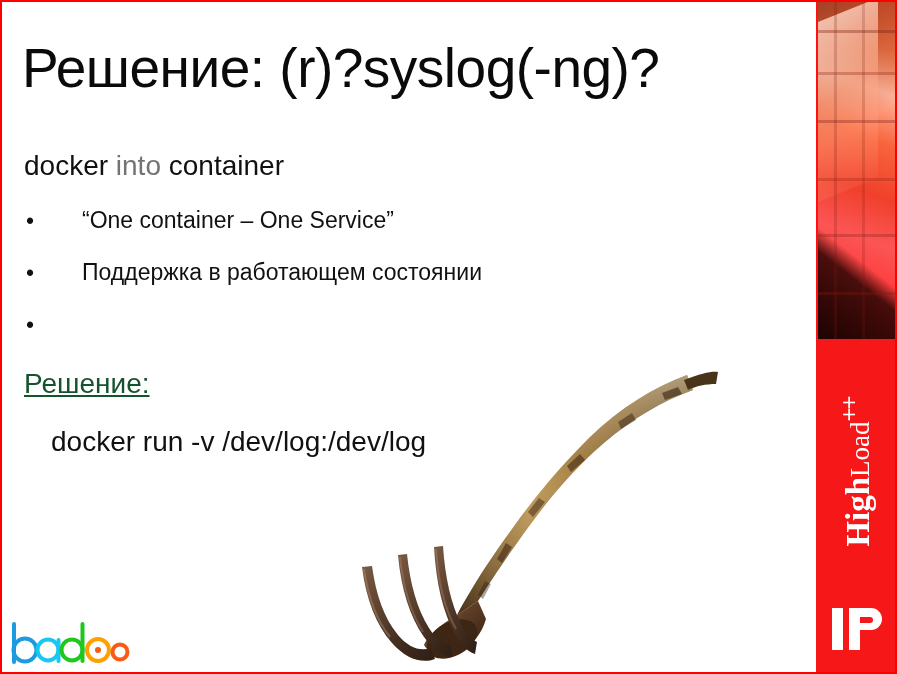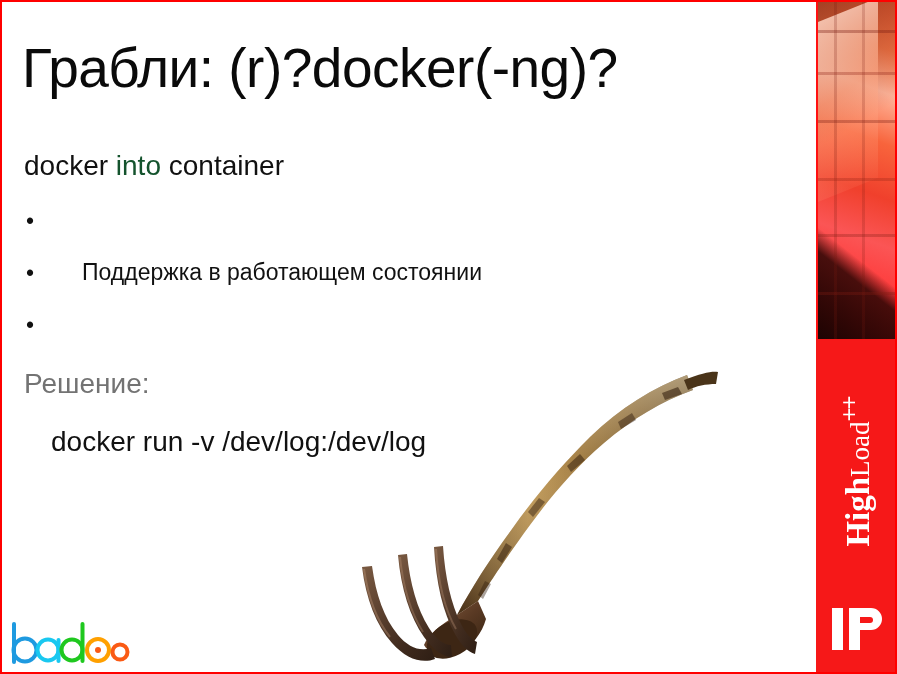--- a/index.html
+++ b/index.html
@@ -141,21 +141,21 @@
 
   
   .lead {
     position: absolute;
     left: 22px;
     top: 148px;
     font-size: 28px;
     color: #111111;
     white-space: nowrap;
   }
-  .accent { color: #14532d; }
+  .accent { color: #737373; }
 
   .bullets {
     position: absolute;
     left: 22px;
     top: 206px;
     width: 720px;
   }
   .bullet {
     position: relative;
     height: 52px;
@@ -175,22 +175,23 @@
     left: 58px;
     top: 0;
     line-height: 1.1;
   }
 
   .solution {
     position: absolute;
     left: 22px;
     top: 366px;
     font-size: 28px;
-    color: #737373;
-    white-space: nowrap;
+    color: #14532d;
+    white-space: nowrap;
+    text-decoration: underline;
   }
   .command {
     position: absolute;
     left: 22px;
     top: 424px;
     font-size: 28px;
     color: #111111;
     white-space: nowrap;
     margin-left: 27px;
   }
@@ -233,30 +234,31 @@
       <svg class="hl-mark" viewBox="0 0 52 50">
 
         <rect x="2" y="4" width="11" height="42" fill="#ffffff"></rect>
         <path d="M19 4 h22 a11 11 0 0 1 0 22 h-11 v20 h-11 z" fill="#ffffff"></path>
         <path d="M30 13 h10 a3 3 0 0 1 0 6 h-10 z" fill="#f61818"></path>
       </svg>
 
     </div>
   </div>
 
-  <div class="title">Грабли: (r)?docker(-ng)?</div>
+  <div class="title">Решение: (r)?syslog(-ng)?</div>
 
   <div class="lead">
     <span>docker </span><span class="accent">into</span><span> container</span>
   </div>
 
   <div class="bullets">
 
     <div class="bullet">
       <span class="dot">•</span>
+      <span class="btext">“One container – One Service”</span>
     </div>
 
     <div class="bullet">
       <span class="dot">•</span>
       <span class="btext">Поддержка в работающем состоянии</span>
     </div>
 
     <div class="bullet">
       <span class="dot">•</span>
     </div>

